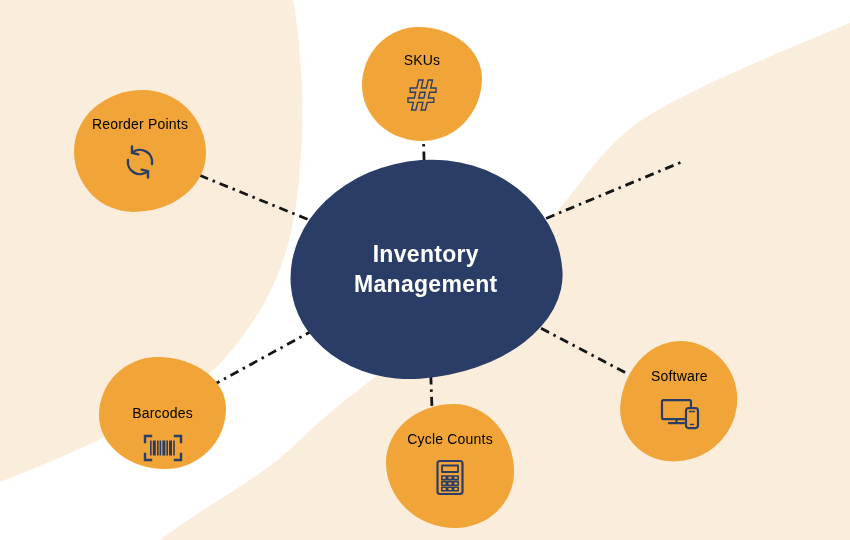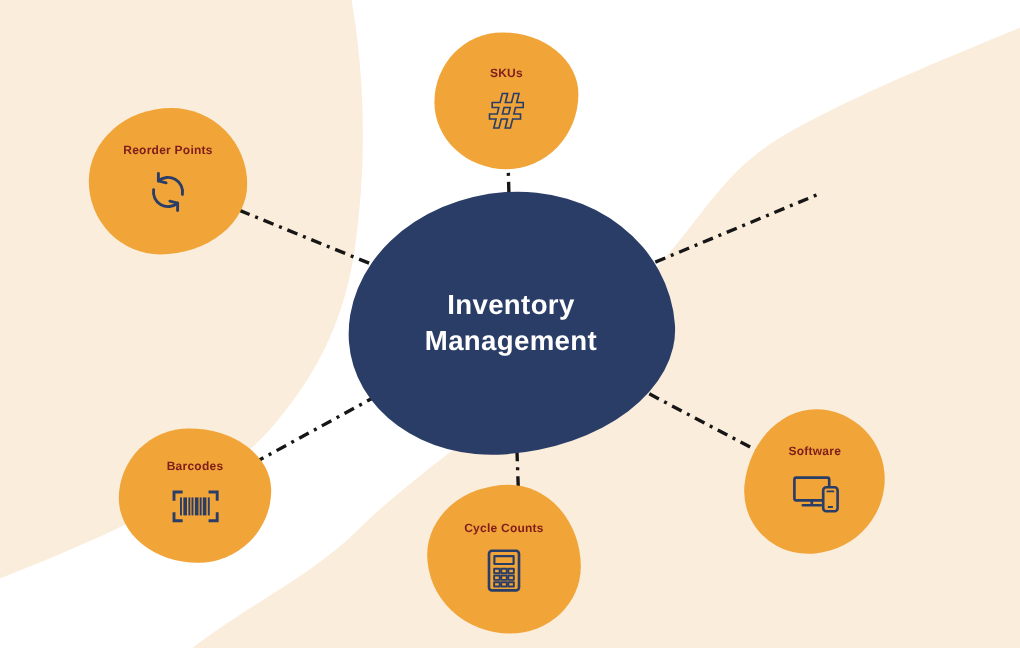--- a/index.html
+++ b/index.html
@@ -10,39 +10,39 @@
   #stage svg.layer{position:absolute;left:0;top:0;}
   .bg-layer{z-index:0;}
   .connector-layer{z-index:1;}
 
   .blob{
     position:absolute;z-index:2;display:flex;flex-direction:column;
     align-items:center;justify-content:center;text-align:center;
   }
   .node{background:#F1A437;}
   .node-label{
-    font-size:10px;font-weight:bold;color:#7f1d1d;letter-spacing:.2px;line-height:1.1;
+    font-size:14px;font-weight:normal;color:#000000;letter-spacing:.2px;line-height:1.1;
   }
   .node-icon{margin-top:6px;display:block;}
 
   .center-blob{
     left:290px;top:160px;width:272px;height:218px;background:#2A3D66;
     border-radius:51% 49% 55% 45% / 53% 55% 45% 47%;
     transform:rotate(-4deg);
   }
   .center-text{transform:rotate(4deg);}
   .center-text span{
     display:block;color:#ffffff;font-weight:bold;font-size:23px;line-height:30px;letter-spacing:.3px;
   }
 
   .node-skus       {left:362px;top:27px; width:120px;height:114px;border-radius:47% 53% 50% 50% / 51% 45% 55% 49%;}
   .node-pick-lists {left:623px;top:98px; width:122px;height:126px;border-radius:55% 45% 52% 48% / 48% 58% 42% 52%;}
   .node-reorder    {left:74px; top:90px; width:132px;height:122px;border-radius:52% 48% 55% 45% / 50% 52% 48% 50%;}
-  .node-barcodes   {left:99px; top:357px;width:127px;height:112px;border-radius:46% 54% 48% 52% / 52% 46% 54% 48%;}
-  .node-cycle      {left:356px;top:404px;width:128px;height:124px;border-radius:53% 47% 46% 54% / 47% 55% 45% 53%;}
+  .node-barcodes   {left:99px; top:357px;width:127px;height:112px;border-radius:46% 54% 48% 52% / 52% 46% 54% 48%;justify-content:flex-end;}
+  .node-cycle      {left:386px;top:404px;width:128px;height:124px;border-radius:53% 47% 46% 54% / 47% 55% 45% 53%;}
   .node-software   {left:621px;top:341px;width:116px;height:121px;border-radius:50% 50% 55% 45% / 57% 48% 52% 43%;transform:rotate(6deg);}
   .node-software .inner{transform:rotate(-6deg);display:flex;flex-direction:column;align-items:center;}
 </style>
 </head>
 <body>
 
 <div id="stage">
 
   <svg class="layer bg-layer" width="850" height="540" viewBox="0 0 850 540">
     <path fill="#FAEDDC" d="M 0,0 L 293,0 C 305,70 305,140 296,205 C 287,270 262,315 225,358 C 188,401 95,445 0,482 Z"></path>

